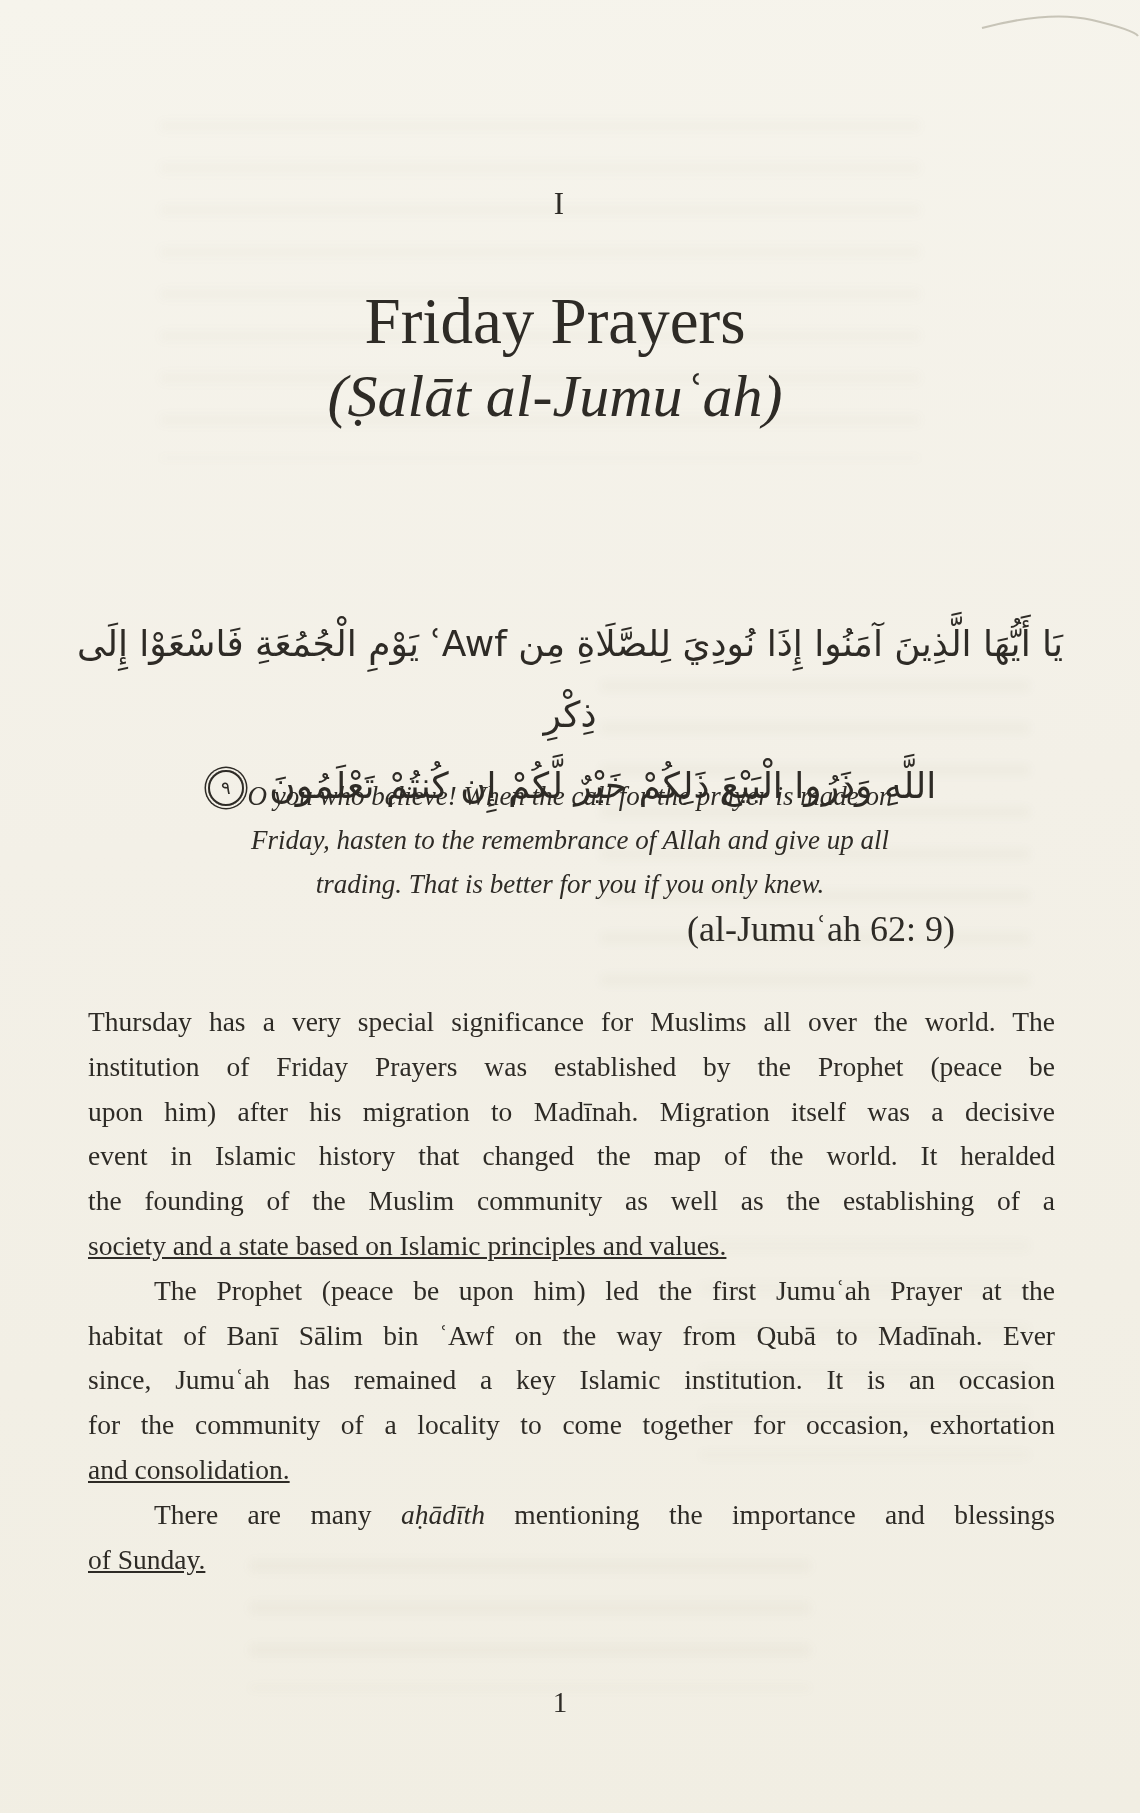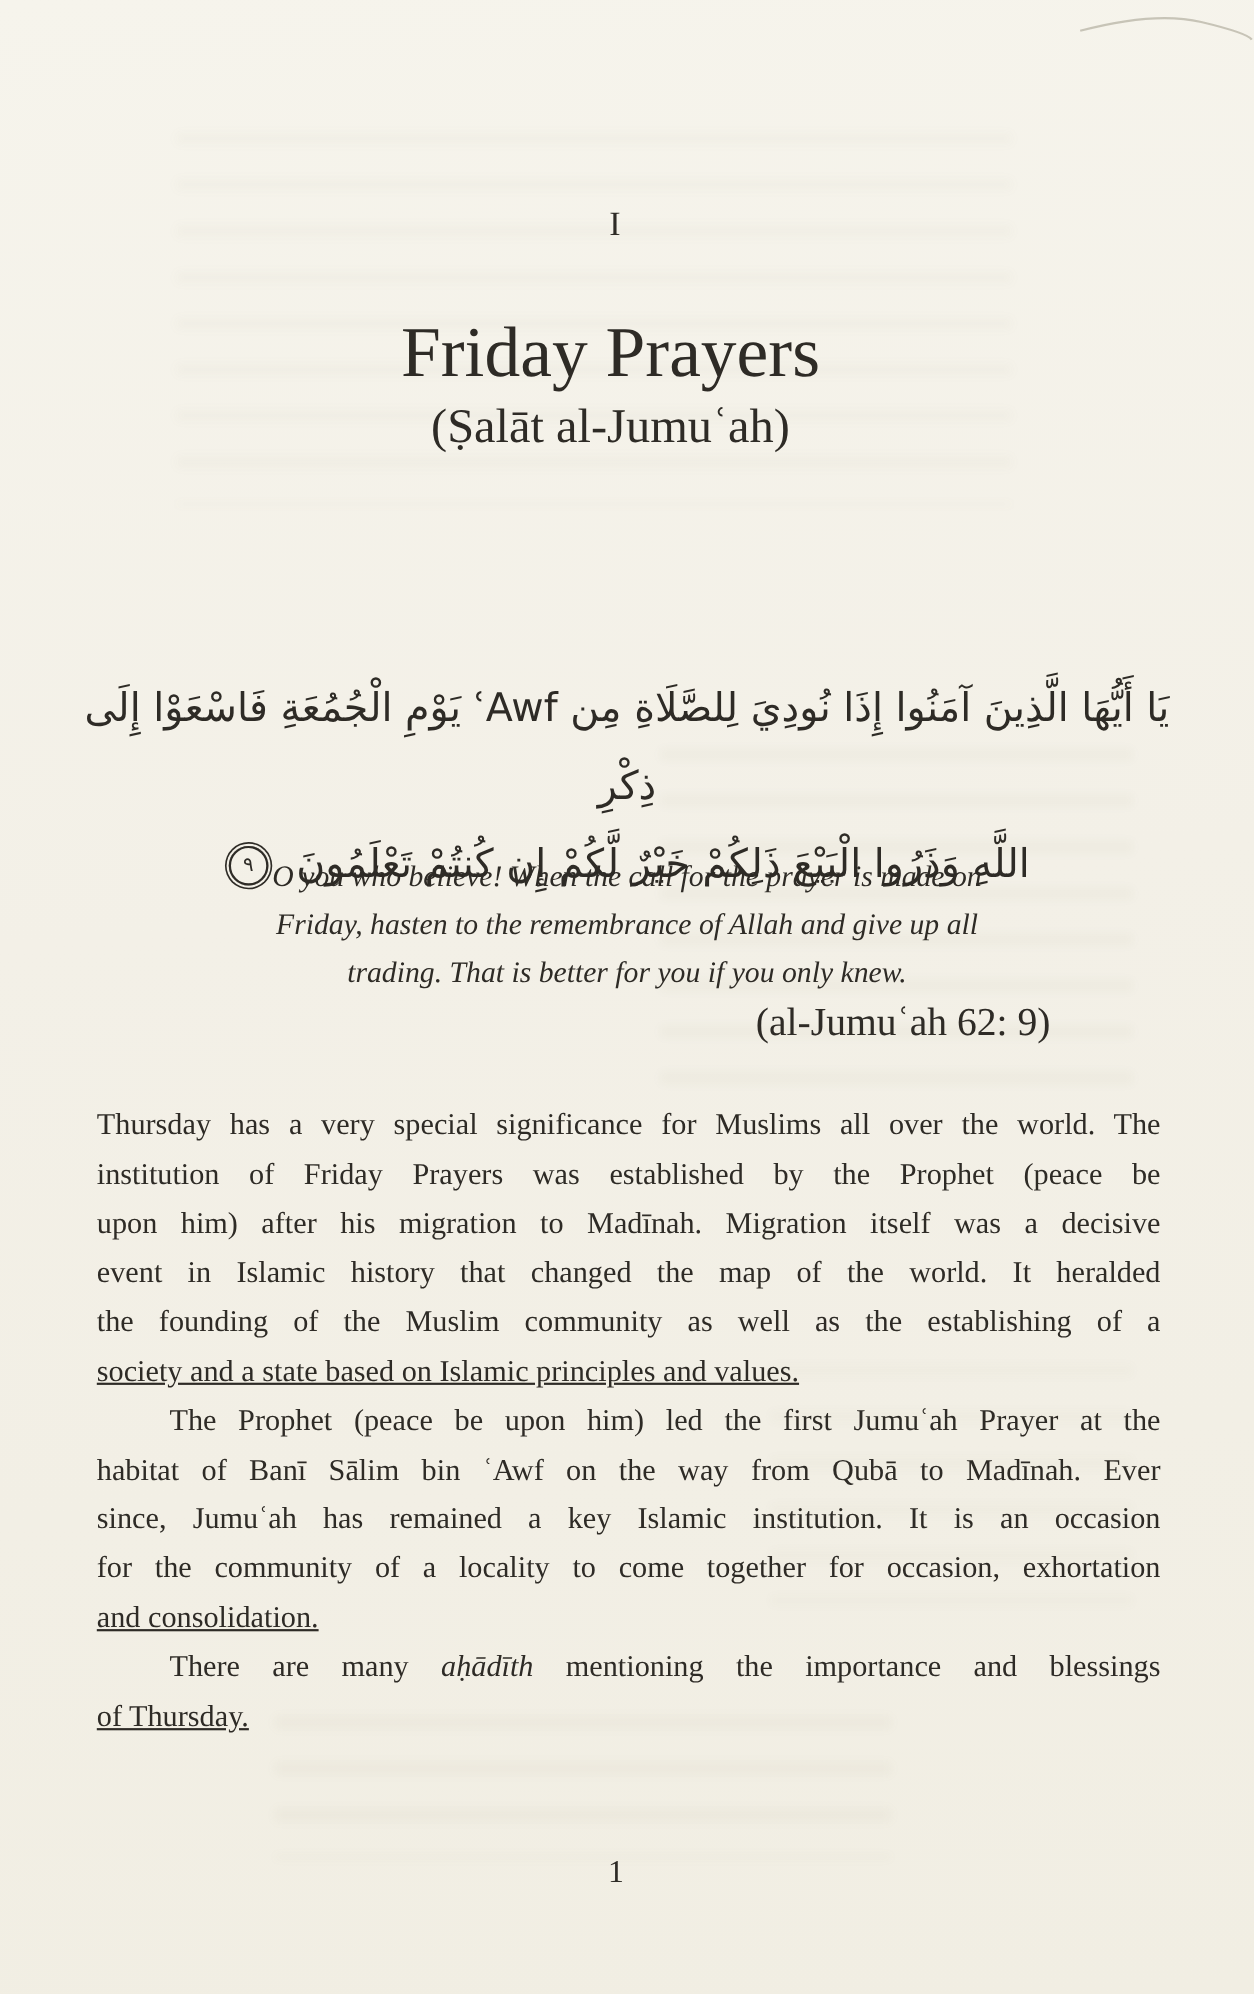--- a/index.html
+++ b/index.html
@@ -36,22 +36,22 @@
   .chapter-number {
     position: absolute; top: 186px; left: 0; right: 20px;
     text-align: center; font-size: 31px; letter-spacing: 2px;
   }
   .title {
     position: absolute; top: 284px; left: 0; right: 30px;
     text-align: center; font-size: 65px; font-weight: normal; margin: 0;
   }
   .subtitle {
     position: absolute; top: 362px; left: 0; right: 30px;
-    text-align: center; font-size: 44px; font-weight: normal;
-    margin: 0;
+    text-align: center; font-size: 60px; font-weight: normal;
+    font-style: italic; margin: 0;
   }
   .arabic {
     position: absolute; top: 608px; left: 70px; right: 70px;
     direction: rtl; unicode-bidi: embed;
     text-align: center;
     font-family: "DejaVu Sans", sans-serif;
     font-size: 36px; line-height: 71px;
   }
   .ayah-mark {
     display: inline-block;
@@ -123,18 +123,18 @@
       <div class="line"><span>upon him) after his migration to Madīnah. Migration itself was a decisive</span></div>
       <div class="line"><span>event in Islamic history that changed the map of the world. It heralded</span></div>
       <div class="line"><span>the founding of the Muslim community as well as the establishing of a</span></div>
       <div class="line last"><span>society and a state based on Islamic principles and values.</span></div>
       <div class="line indent"><span>The Prophet (peace be upon him) led the first Jumuʿah Prayer at the</span></div>
       <div class="line"><span>habitat of Banī Sālim bin ʿAwf on the way from Qubā to Madīnah. Ever</span></div>
       <div class="line"><span>since, Jumuʿah has remained a key Islamic institution. It is an occasion</span></div>
       <div class="line"><span>for the community of a locality to come together for occasion, exhortation</span></div>
       <div class="line last"><span>and consolidation.</span></div>
       <div class="line indent"><span>There are many </span><i>aḥādīth</i><span> mentioning the importance and blessings</span></div>
-      <div class="line last"><span>of Thursday.</span></div>
+      <div class="line last"><span>of Sunday.</span></div>
     </div>
 
   <div class="page-number">1</div>
 
 </div>
 
 </body></html>

